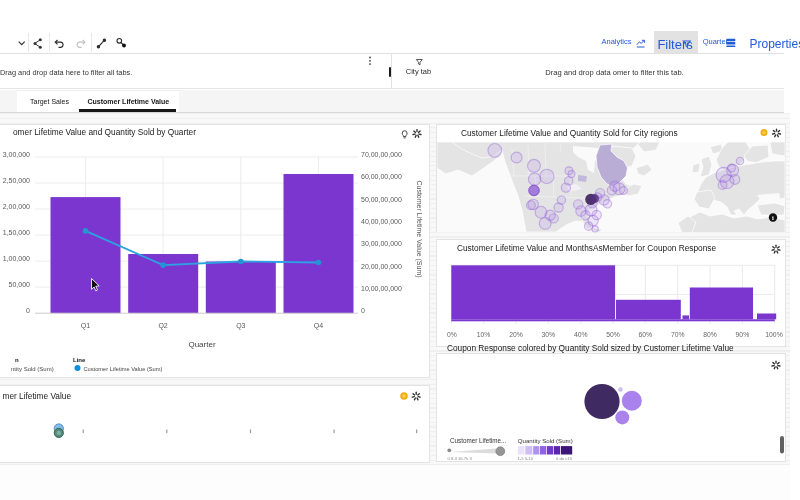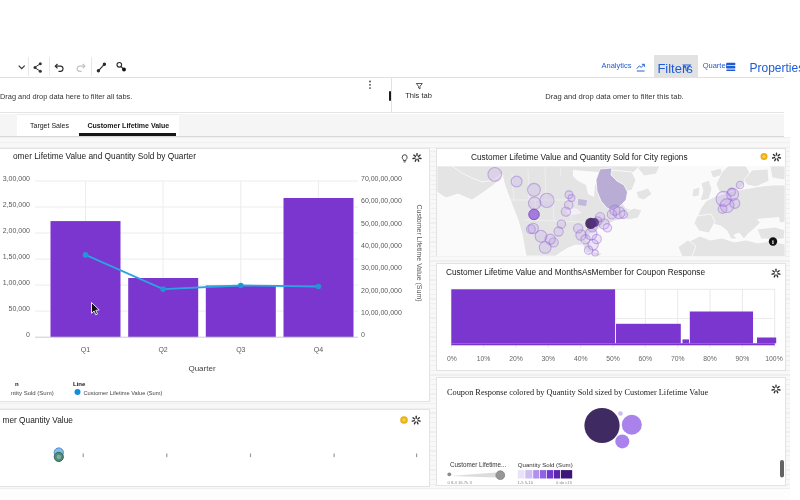--- a/index.html
+++ b/index.html
@@ -1,19 +1,19 @@
 <!DOCTYPE html>
 <html><head>
 <meta charset="utf-8">
 <style>
   * { margin:0; padding:0; box-sizing:border-box; }
   html,body { width:800px; height:500px; overflow:hidden; background:#fff;
     font-family:"Liberation Sans", sans-serif; }
   .abs { position:absolute; }
-  #page { position:relative; width:800px; height:464px;margin-top:24px; }
+  #page { position:relative; width:800px; height:464px; }
   .ttl { font-size:8.3px; color:#1a1a1a; white-space:nowrap; line-height:1; }
   .panel { position:absolute; background:#fff; border:1px solid #e3e3e3; }
 </style>
 </head>
 <body>
 <div id="page">
 
   <div class="abs" style="left:28px;top:33px;width:1px;height:19px;background:#e8e8e8"></div>
   <div class="abs" style="left:49px;top:33px;width:1px;height:19px;background:#e8e8e8"></div>
   <div class="abs" style="left:91px;top:33px;width:1px;height:19px;background:#e8e8e8"></div>
@@ -23,21 +23,21 @@
   <div class="abs" style="left:601.5px;top:38.4px;font-size:7.5px;line-height:1;color:#1f5bd8;">Analytics</div>
   <div class="abs" style="left:657.4px;top:38.4px;font-size:13px;line-height:1;color:#1f5bd8;">Filters</div>
   <div class="abs" style="left:702.7px;top:38.4px;font-size:7.5px;line-height:1;color:#1f5bd8;">Quarter</div>
   <div class="abs" style="left:749.5px;top:38.4px;font-size:12px;line-height:1;color:#1f5bd8;">Properties</div>
 
   <div class="abs" style="left:0;top:53px;width:784px;height:1px;background:#e0e0e0"></div>
 
   <div class="abs" style="left:0;top:54px;width:391px;height:35px;text-align:left;line-height:37px;font-size:7.4px;color:#333">Drag and drop data here to filter all tabs.</div>
   <div class="abs" style="left:391px;top:54px;width:1px;height:35px;background:#e2e2e2"></div>
   <div class="abs" style="left:388.5px;top:67px;width:2.5px;height:10px;background:#1a1a1a;border-radius:2px"></div>
-  <div class="abs" style="left:397px;top:68.3px;width:43px;text-align:center;font-size:7.5px;line-height:1;color:#2a2a2a">This tab</div>
+  <div class="abs" style="left:397px;top:68.3px;width:43px;text-align:center;font-size:7.5px;line-height:1;color:#2a2a2a">City tab</div>
   <div class="abs" style="left:445px;top:54px;width:339px;height:35px;text-align:center;line-height:37px;font-size:7.6px;color:#333">Drag and drop data omer to filter this tab.</div>
   <div class="abs" style="left:0;top:88px;width:784px;height:1px;background:#e4e4e4"></div>
 
   <div class="abs" style="left:0;top:90.3px;width:784px;height:21.7px;background:#f5f5f5"></div>
   <div class="abs" style="left:16.5px;top:90.3px;width:162.5px;height:21.7px;background:#fff;border-top:1px solid #ededed"></div>
   <div class="abs" style="left:30px;top:98.1px;font-size:7px;line-height:1;color:#161616">Target Sales</div>
   <div class="abs" style="left:87.5px;top:98.1px;font-size:7px;line-height:1;font-weight:bold;color:#161616">Customer Lifetime Value</div>
   <div class="abs" style="left:79px;top:109px;width:97px;height:2.5px;background:#161616"></div>
   <div class="abs" style="left:0;top:112px;width:784px;height:1px;background:#d8d8d8"></div>
 
@@ -45,24 +45,24 @@
     repeating-linear-gradient(to bottom, #efefef 0 1px, #f8f8f8 1px 4.75px);"></div>
   <div class="abs" style="left:0;top:465px;width:790px;height:35px;background:#fdfdfd"></div>
 
   <div class="panel" style="left:-60px;top:124px;width:490px;height:254px;"></div>
   <div class="panel" style="left:-60px;top:385px;width:490px;height:78px;"></div>
   <div class="panel" style="left:436px;top:124px;width:350px;height:108px;"></div>
   <div class="panel" style="left:436px;top:239px;width:350px;height:108px;"></div>
   <div class="panel" style="left:436px;top:353px;width:350px;height:109px;"></div>
 
   <div class="abs ttl" style="left:13px;top:128px;">omer Lifetime Value and Quantity Sold by Quarter</div>
-  <div class="abs ttl" style="left:2.5px;top:391.7px;">mer Quantity Value</div>
-  <div class="abs ttl" style="left:447px;top:129.2px;padding-left:24px;">Customer Lifetime Value and Quantity Sold for City regions</div>
-  <div class="abs ttl" style="left:446px;top:244.2px;">Customer Lifetime Value and MonthsAsMember for Coupon Response</div>
-  <div class="abs ttl" style="left:447px;top:365px;font-family:Liberation Serif, serif;">Coupon Response colored by Quantity Sold sized by Customer Lifetime Value</div>
+  <div class="abs ttl" style="left:2.5px;top:391.7px;">mer Lifetime Value</div>
+  <div class="abs ttl" style="left:437px;top:129.2px;padding-left:24px;">Customer Lifetime Value and Quantity Sold for City regions</div>
+  <div class="abs ttl" style="left:457px;top:244.2px;">Customer Lifetime Value and MonthsAsMember for Coupon Response</div>
+  <div class="abs ttl" style="left:447px;top:344px;">Coupon Response colored by Quantity Sold sized by Customer Lifetime Value</div>
 
   <svg class="abs" style="left:0;top:0" width="800" height="500" viewBox="0 0 800 500">
 
     <g stroke="#333" stroke-width="1.2" fill="none">
       <polyline points="18.7,41.6 21.7,44.6 24.7,41.6"></polyline>
     </g>
 
     <g fill="#333">
       <circle cx="40.3" cy="39.7" r="1.5"></circle>
         <circle cx="35" cy="43.5" r="1.5"></circle>

